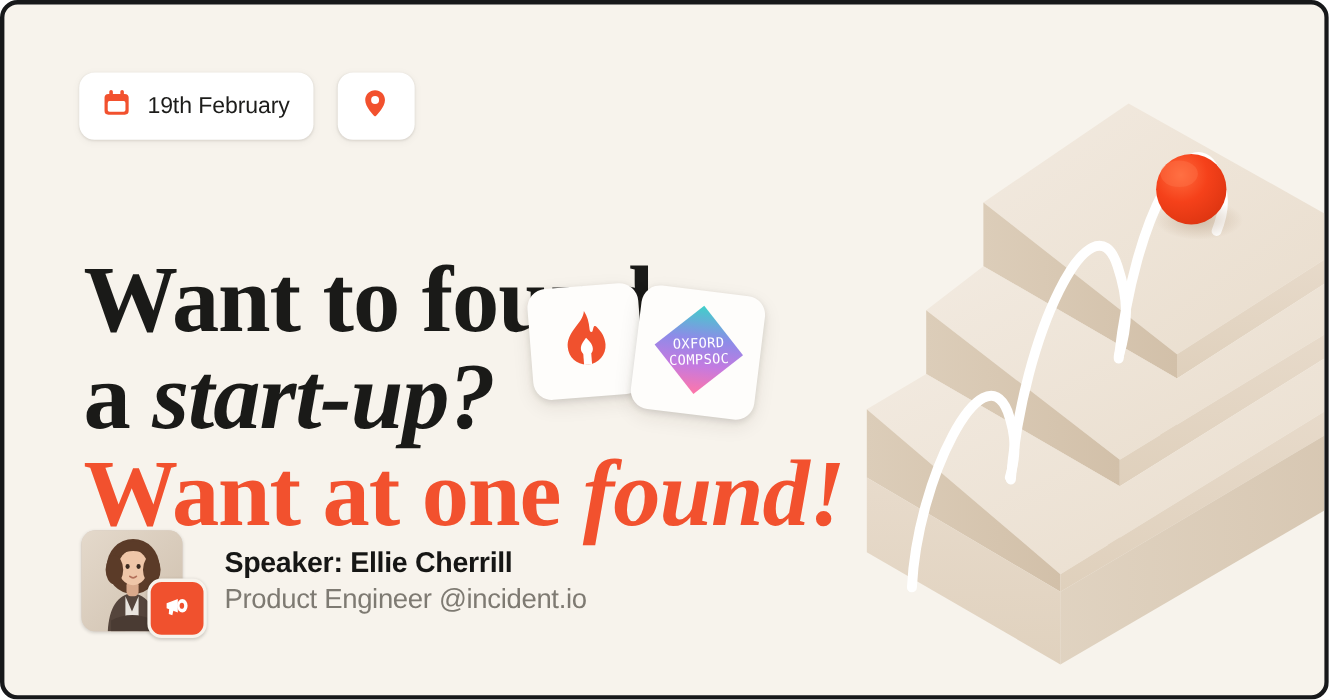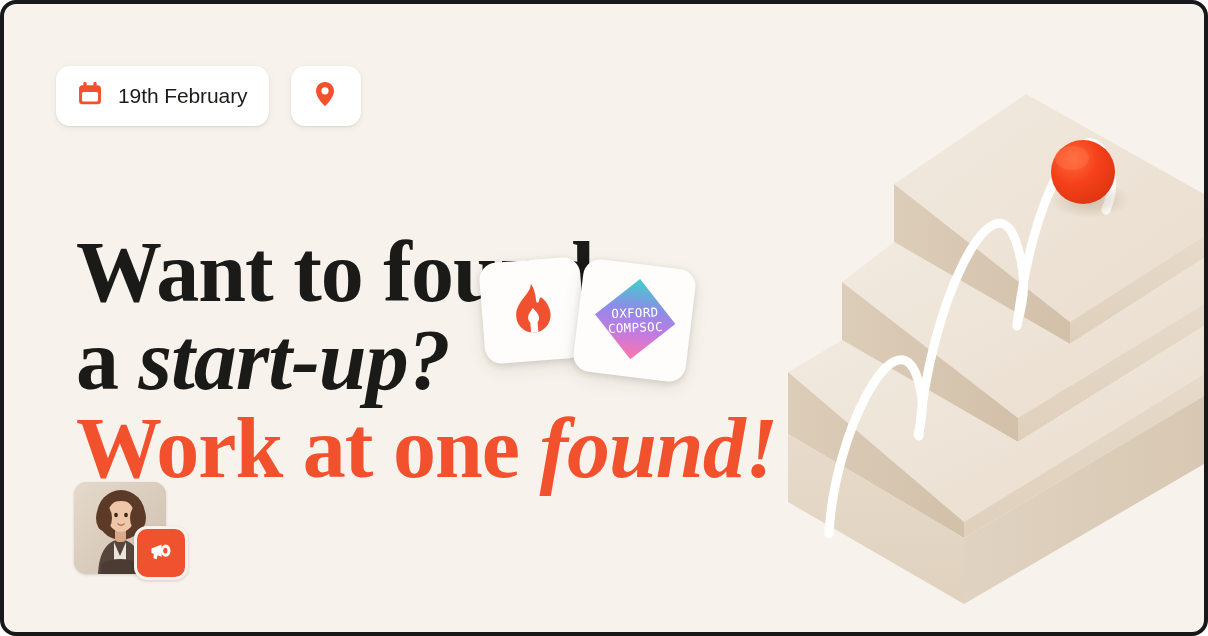--- a/index.html
+++ b/index.html
@@ -22,21 +22,21 @@
     background: #F7F3EC;
     border: 4px solid #17181A;
     border-radius: 16px;
     overflow: hidden;
   }
 
   
   .pill-row {
     position: absolute;
     top: 62px;
-    left: 52px;
+    left: 68px;
     display: flex;
     gap: 22px;
     align-items: center;
     justify-content: space-between;
   }
   .pill {
     display: flex;
     align-items: center;
     gap: 14px;
     background: #FFFFFF;
@@ -242,21 +242,21 @@
     </div>
 
   </div>
 
   <h1 class="headline">
     <span class="ln">Want to found</span>
     <span class="ln">
       <span>a </span><span class="it">start-up?</span>
     </span>
     <span class="ln accent">
-      <span>Work at one </span><span class="it">found!</span>
+      <span>Want at one </span><span class="it">found!</span>
     </span>
   </h1>
 
   <div class="logo-badges">
 
     <div class="logo-card flame">
       <span>
         <svg width="58" height="58" viewBox="0 0 64 64" xmlns="http://www.w3.org/2000/svg">
           <path d="M32 4c-1 7-6 11-11 17-5 6-8 11-8 18 0 10.5 8.5 19 19 19s19-8.5 19-19c0-7-3-13-7-17.5-1.6-1.8-3-2.5-4 .5-.6 1.8-.8 3.6-2.2 3.6-1.2 0-1.6-1.4-1.6-3.4C36.2 16 35 9 32 4z" fill="#F0512E"></path>
           <path d="M32 31c-3.2 4-6 6.8-6 11.2 0 3.6 2.8 6.3 6 6.3s6-2.7 6-6.3C38 37.8 35.2 35 32 31z" fill="#FFFFFF"></path>
@@ -327,16 +327,20 @@
           <svg width="26" height="26" viewBox="0 0 24 24" xmlns="http://www.w3.org/2000/svg">
             <path d="M3.2 9.6 L12.6 6.1 L12.6 17.3 L3.2 13.8 Z" fill="#FFFFFF"></path>
             <ellipse cx="16.4" cy="11.7" rx="4.4" ry="5.6" fill="#FFFFFF"></ellipse>
             <ellipse cx="16.0" cy="11.7" rx="1.9" ry="2.6" fill="#F0512E"></ellipse>
             <path d="M5.4 13.9 L9.0 15.2 L8.0 19.6 L5.0 18.6 Z" fill="#FFFFFF"></path>
           </svg>
         </span>
       </div>
     </div>
 
+    <div class="speaker-text">
+      <div class="speaker-name">Speaker: Ellie Cherrill</div>
+      <div class="speaker-role">Product Engineer @incident.io</div>
+    </div>
 
   </div>
 
 </div>
 
 </body></html>

